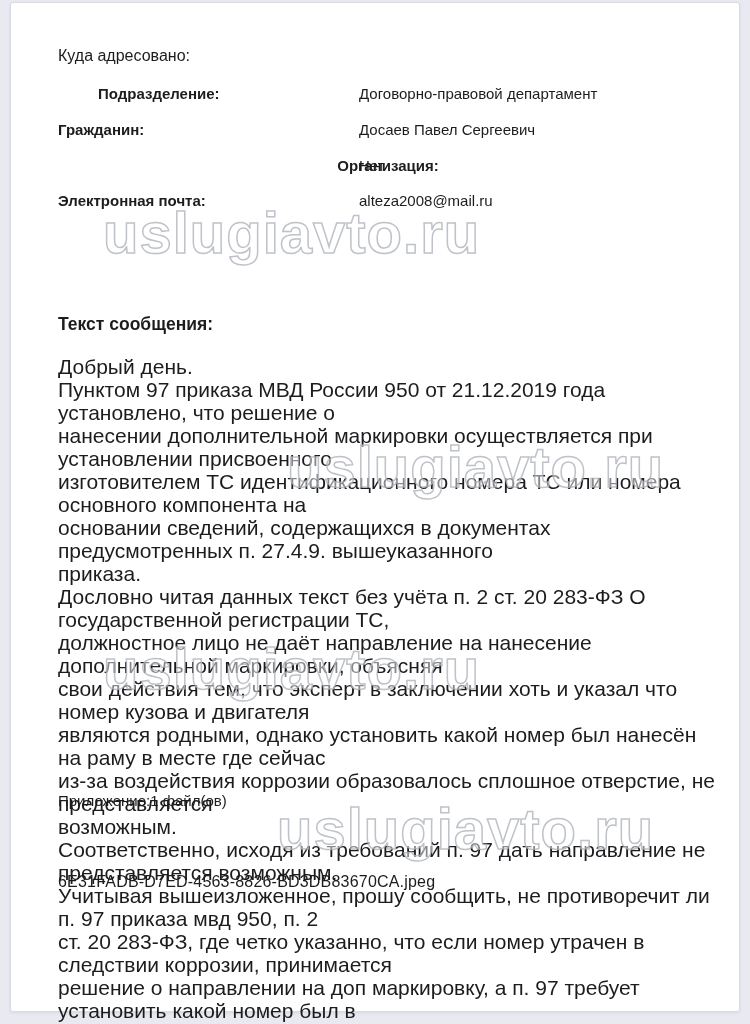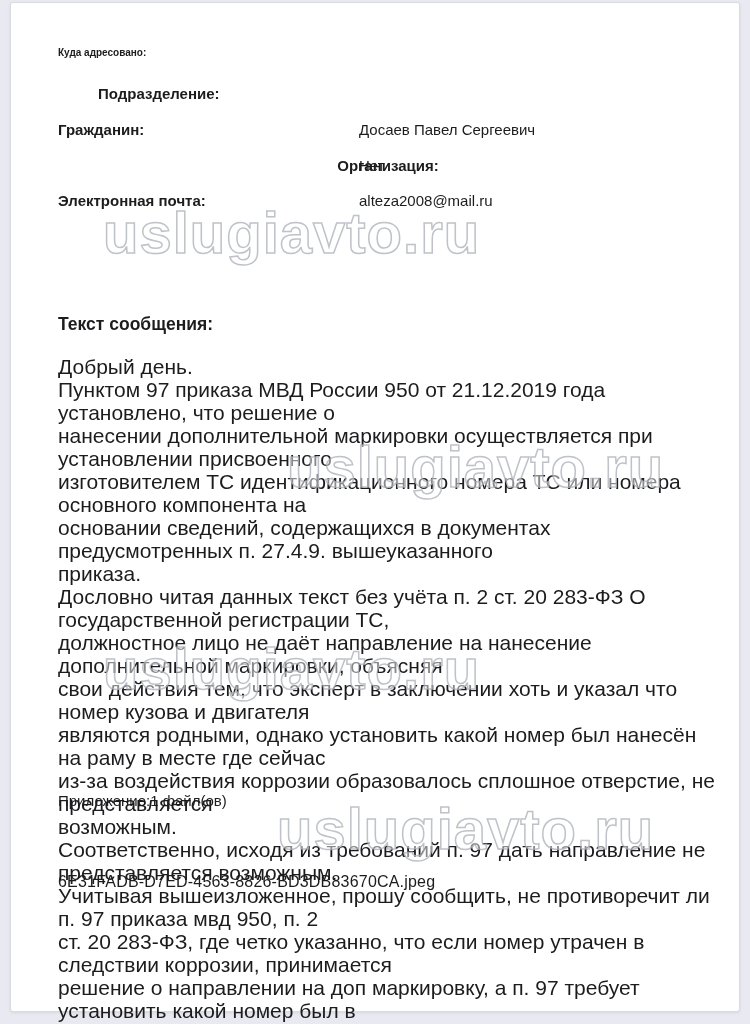--- a/index.html
+++ b/index.html
@@ -20,22 +20,22 @@
     border: 1px solid #d9dbe2;
     border-radius: 3px;
     box-shadow: 0 1px 3px rgba(60,64,80,.10);
     font-family: "Liberation Sans", sans-serif;
     color: #1c1c1e;
   }
   .section-heading {
     position: absolute;
     left: 47px;
     top: 44px;
-    font-size: 10px;
-    font-weight: bold;
+    font-size: 16px;
+    font-weight: normal;
   }
   .frow {
     position: absolute;
     left: 47px;
     width: 660px;
     font-size: 15px;
   }
   .frow .flabel { font-weight: bold; }
   .frow .fvalue {
     position: absolute;
@@ -116,20 +116,21 @@
 
   <span class="wm wm1">uslugiavto.ru</span>
   <span class="wm wm2">uslugiavto.ru</span>
   <span class="wm wm3">uslugiavto.ru</span>
   <span class="wm wm4">uslugiavto.ru</span>
 
   <div class="section-heading">Куда адресовано:</div>
 
   <div class="frow indent row-unit">
     <span class="flabel">Подразделение:</span>
+    <span class="fvalue">Договорно-правовой департамент</span>
   </div>
 
   <div class="frow row-cit">
     <span class="flabel">Гражданин:</span>
     <span class="fvalue">Досаев Павел Сергеевич</span>
   </div>
 
   <div class="frow row-org">
     <span class="flabel">Организация:</span>
     <span class="fvalue">Нет</span>

